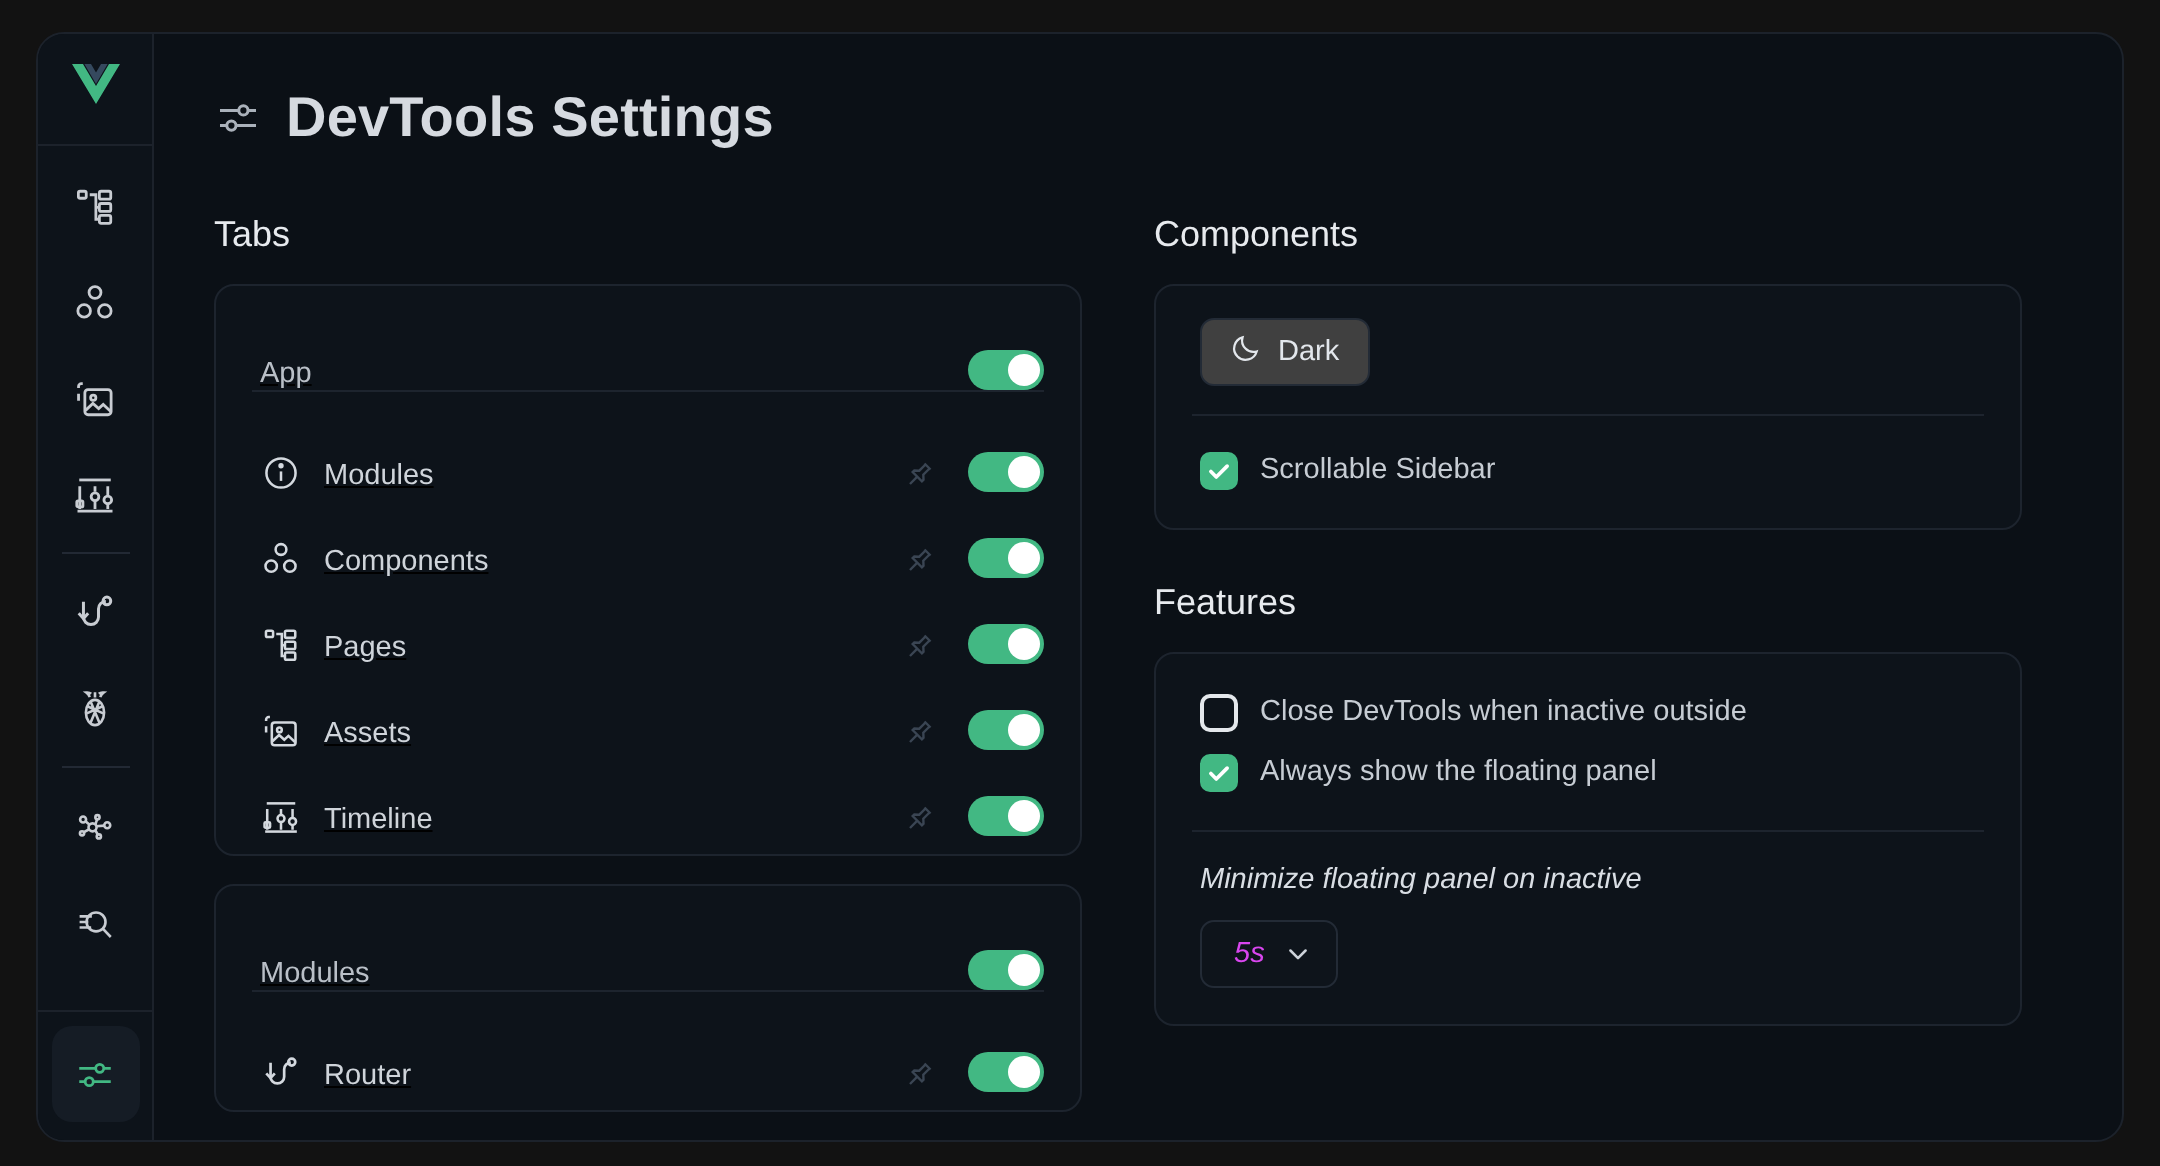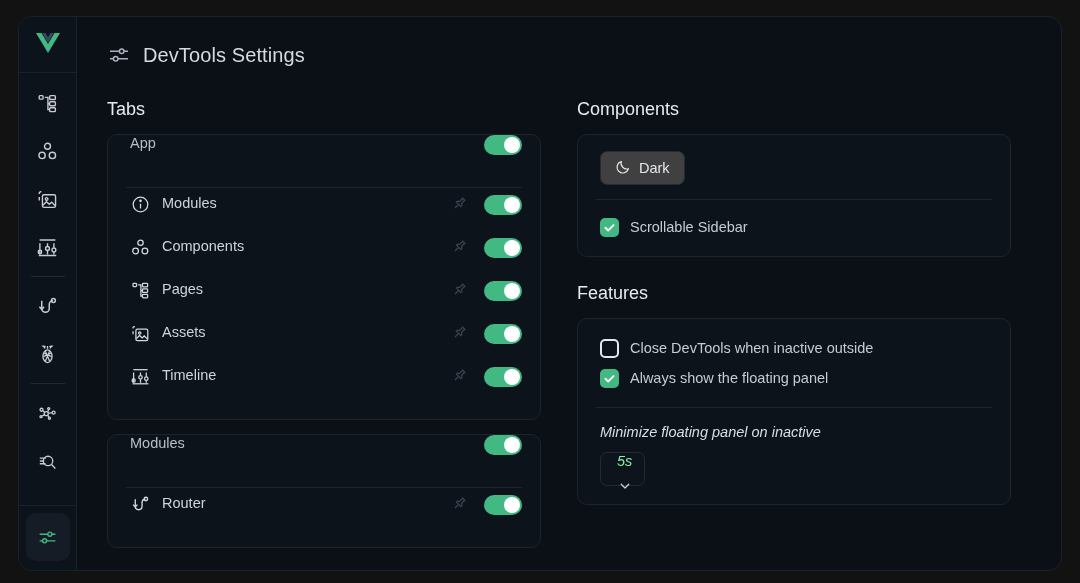--- a/index.html
+++ b/index.html
@@ -62,23 +62,23 @@
     flex: 1;
     padding: 26px 26px 0 30px;
     overflow: hidden;
     position: relative;
   }
   .page-head {
     display: flex; align-items: center; gap: 12px;
     margin-bottom: 32px;
   }
   .page-head .ttl {
-    font-size: 20px;
+    font-size: 28px;
     color: #d6dae0;
-    font-weight: 400;
+    font-weight: 700;
     letter-spacing: .1px;
   }
   .page-head .hicon { color: #aab1ba; display: flex; }
 
   .cols { display: flex; gap: 36px; }
   .col { width: 434px; flex: 0 0 434px; }
 
   .section-title {
     font-size: 18px;
     color: #e7eaee;
@@ -88,24 +88,25 @@
   .section-title.spaced { margin-top: 26px; }
 
   .card {
     background: #0d131a;
     border: 1px solid #1d242e;
     border-radius: 10px;
     margin-bottom: 14px;
   }
 
   .row {
-    display: flex; align-items: flex-start;
+    display: flex; align-items: flex-end;
     height: 43px;
     padding: 0 18px 0 22px;
     gap: 12px;
+    text-decoration: underline;
   }
   .row.head { height: 52px; }
   .row .label {
     font-size: 14.5px;
     color: #cfd4da;
     flex: 1;
   }
   .row.head .label { color: #b9bfc7; }
   .row .ricon { color: #d4d9df; display: flex; width: 20px; justify-content: center; }
   .divider { height: 1px; background: #1d242e; margin: 0 18px; }
@@ -165,23 +166,22 @@
     color: #d9dee4;
     margin-bottom: 12px;
   }
   .select {
     display: inline-flex; align-items: center; gap: 10px;
     height: 34px;
     padding: 0 12px 0 16px;
     border: 1px solid #232b36;
     border-radius: 7px;
     background: #0e141b;
-    color: #86efac;
+    color: #d946ef;
     font-size: 14.5px;
-    flex-direction: column;
   }
   .select .chev { color: #cdd3da; display: flex; }
 </style>
 </head>
 <body>
 
 <div class="window">
 
   <div class="sidebar">
 

